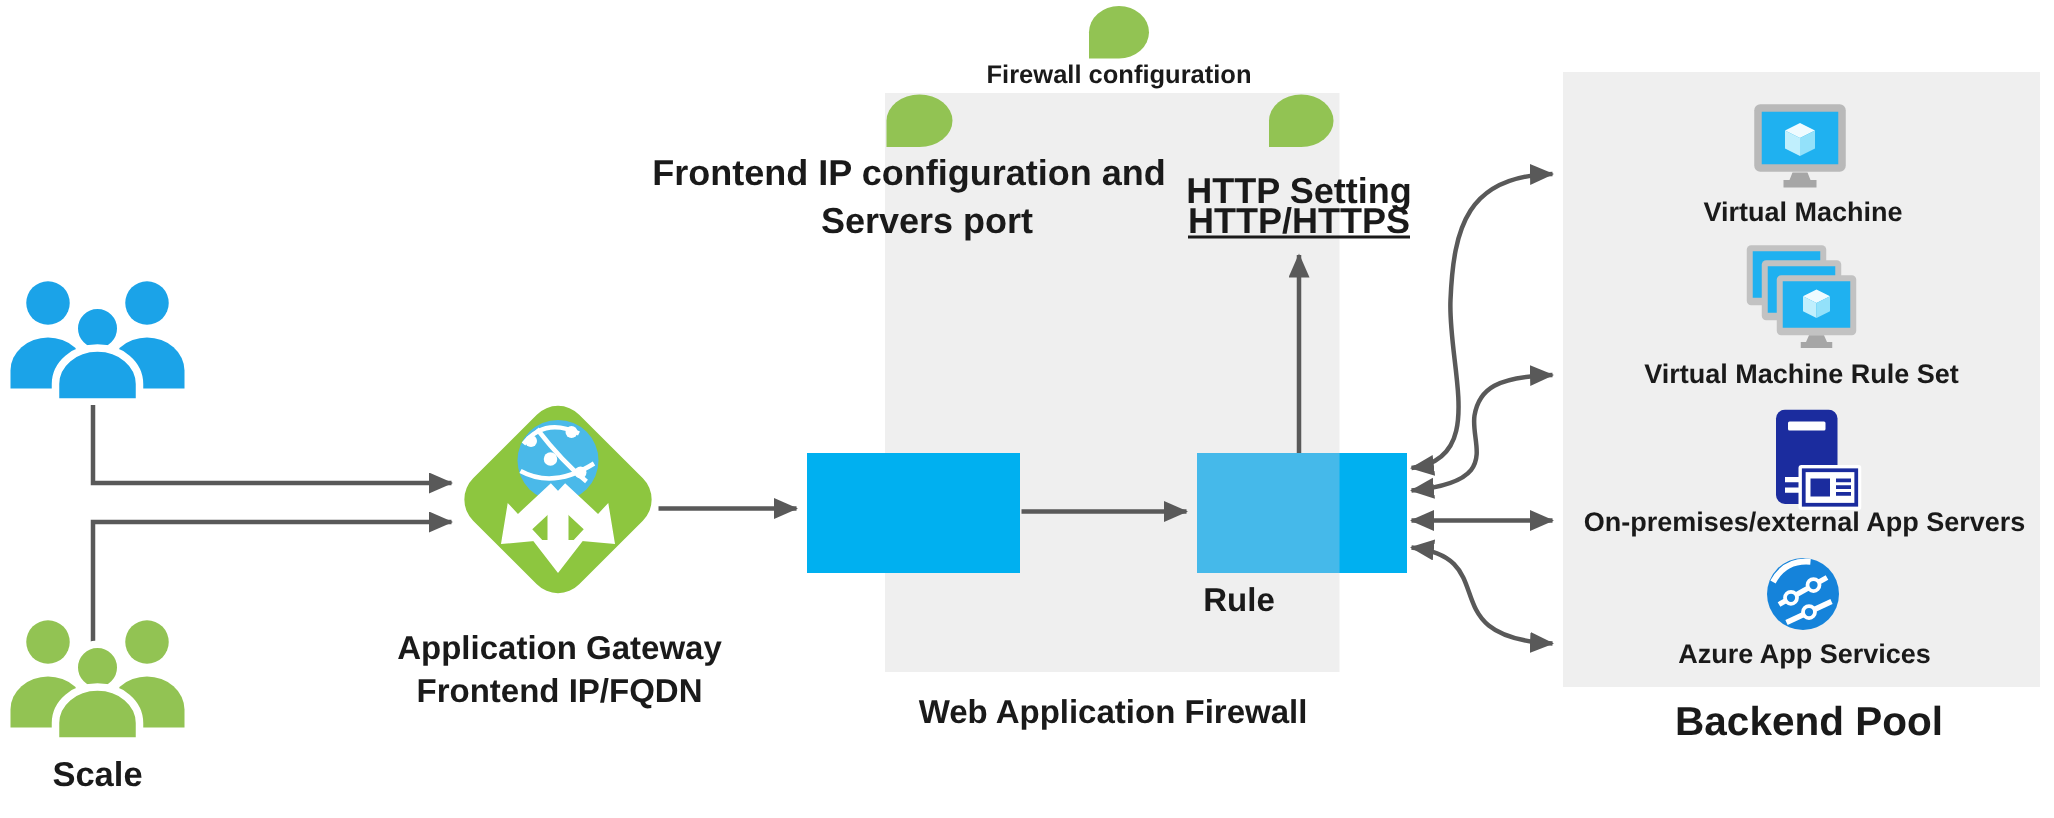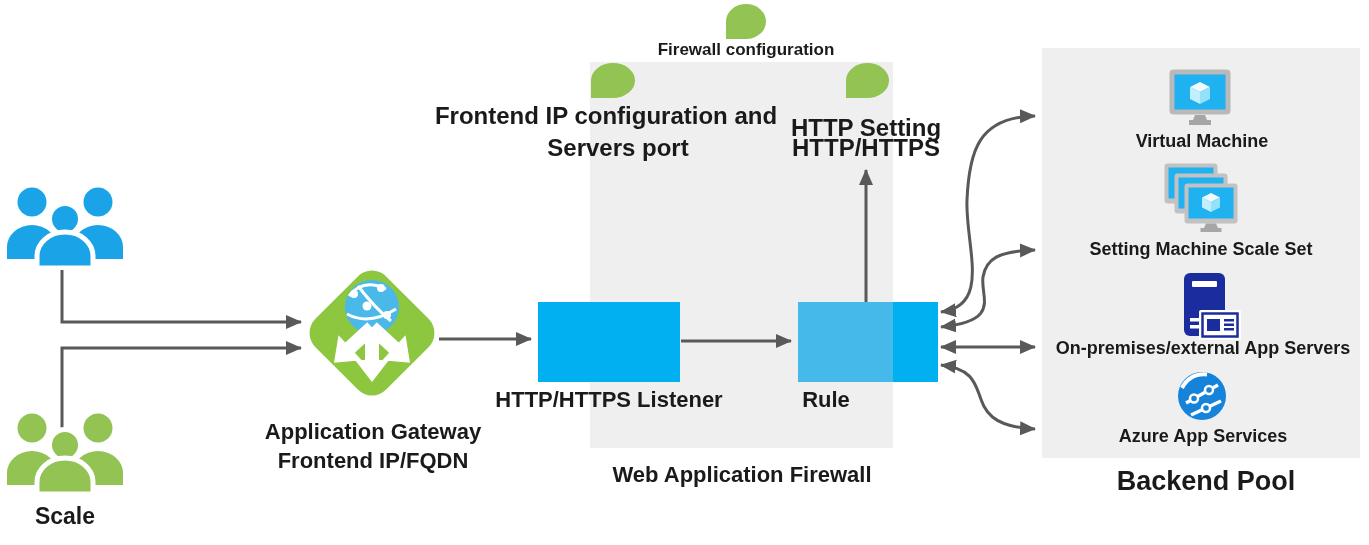--- a/index.html
+++ b/index.html
@@ -99,38 +99,37 @@
         <use href="#gwarrow" transform="translate(75,98)"></use>
         <use href="#gwarrow" transform="translate(56,87) rotate(47)"></use>
         <use href="#gwarrow" transform="translate(94,87) rotate(-47)"></use>
       </g>
     </svg>
   </div>
   <div class="lbl s22" style="left:373px;top:448px;">Frontend IP/FQDN</div>
   <div class="lbl s22" style="left:373px;top:419px;">Application Gateway</div>
 
   <div class="bluebox" style="left:538px;top:302px;width:142px;height:80px;"></div>
-  <div class="lbl s22" style="left:609px;top:387px;">HTTP/HTTPS Listener</div>
 
   <div class="bluebox" style="left:798px;top:302px;width:140px;height:80px;">
     <div class="lightpart" style="width:95px;"></div>
   </div>
   <div class="lbl s22" style="left:826px;top:387px;">Rule</div>
 
   <div class="lbl s22" style="left:742px;top:462px;">Web Application Firewall</div>
 
   <div class="dot" style="left:726px;top:4px;width:40px;height:35px;"></div>
   <div class="dot" style="left:591px;top:63px;width:44px;height:35px;"></div>
   <div class="dot" style="left:846px;top:63px;width:43px;height:35px;"></div>
 
   <div class="lbl s17" style="left:746px;top:40px;">Firewall configuration</div>
   <div class="lbl s20" style="left:606px;top:102px;">Frontend IP configuration and</div>
   <div class="lbl s20" style="left:618px;top:134px;">Servers port</div>
   <div class="lbl s20" style="left:866px;top:114px;">HTTP Setting</div>
-  <div class="lbl s20" style="left:866px;top:134px;">HTTP/HTTPS</div>
+  <div class="lbl s20" style="left:866px;top:134px;text-decoration:underline;">HTTP/HTTPS</div>
 
   <div class="icon" style="left:1168px;top:68px;">
     <svg width="64" height="58" viewBox="0 0 64 58">
       <rect x="1.5" y="1.5" width="61" height="45" rx="4" fill="#B9B9B9"></rect>
       <rect class="vm-screen" x="6.5" y="6.5" width="51" height="35"></rect>
       <polygon points="32,14 42,19 32,24 22,19" fill="#EFFBFF"></polygon>
       <polygon points="22,19 32,24 32,36 22,31" fill="#C0EFFD"></polygon>
       <polygon points="42,19 32,24 32,36 42,31" fill="#93E1FA"></polygon>
       <path d="M27,47 h10 l2,5 h4 v5 H21 v-5 h4 z" fill="#A6A6A6"></path>
     </svg>
@@ -144,21 +143,21 @@
       <rect x="11.5" y="11.5" width="53" height="40" rx="3" fill="#C2C2C2"></rect>
       <rect class="vm-screen" x="15.5" y="15.5" width="45" height="31"></rect>
       <rect x="21.5" y="21.5" width="53" height="40" rx="3" fill="#C2C2C2"></rect>
       <rect class="vm-screen" x="25.5" y="25.5" width="45" height="31"></rect>
       <polygon points="48,31 57,35.5 48,40 39,35.5" fill="#EFFBFF"></polygon>
       <polygon points="39,35.5 48,40 48,50 39,45.5" fill="#C0EFFD"></polygon>
       <polygon points="57,35.5 48,40 48,50 57,45.5" fill="#93E1FA"></polygon>
       <path d="M43,61.5 h10 l2,4.5 h3.5 v4 H37.5 v-4 H41 z" fill="#A6A6A6"></path>
     </svg>
   </div>
-  <div class="lbl s18" style="left:1201px;top:239px;">Setting Machine Scale Set</div>
+  <div class="lbl s18" style="left:1201px;top:239px;">Virtual Machine Rule Set</div>
 
   <div class="icon" style="left:1167px;top:273px;">
     <svg width="74" height="70" viewBox="0 0 74 70">
       <rect class="navy" x="17" y="0" width="41" height="63" rx="6"></rect>
       <rect x="25" y="8" width="25" height="6" rx="1" fill="#fff"></rect>
       <rect x="23" y="45" width="15" height="3.5" fill="#fff"></rect>
       <rect x="23" y="52" width="15" height="3.5" fill="#fff"></rect>
       <rect x="32" y="37" width="42" height="30" rx="2" fill="#fff"></rect>
       <rect class="navy-stroke" x="35.5" y="40.5" width="35" height="23" fill="#fff" stroke-width="2.5"></rect>
       <rect class="navy" x="40" y="46" width="13" height="12"></rect>

